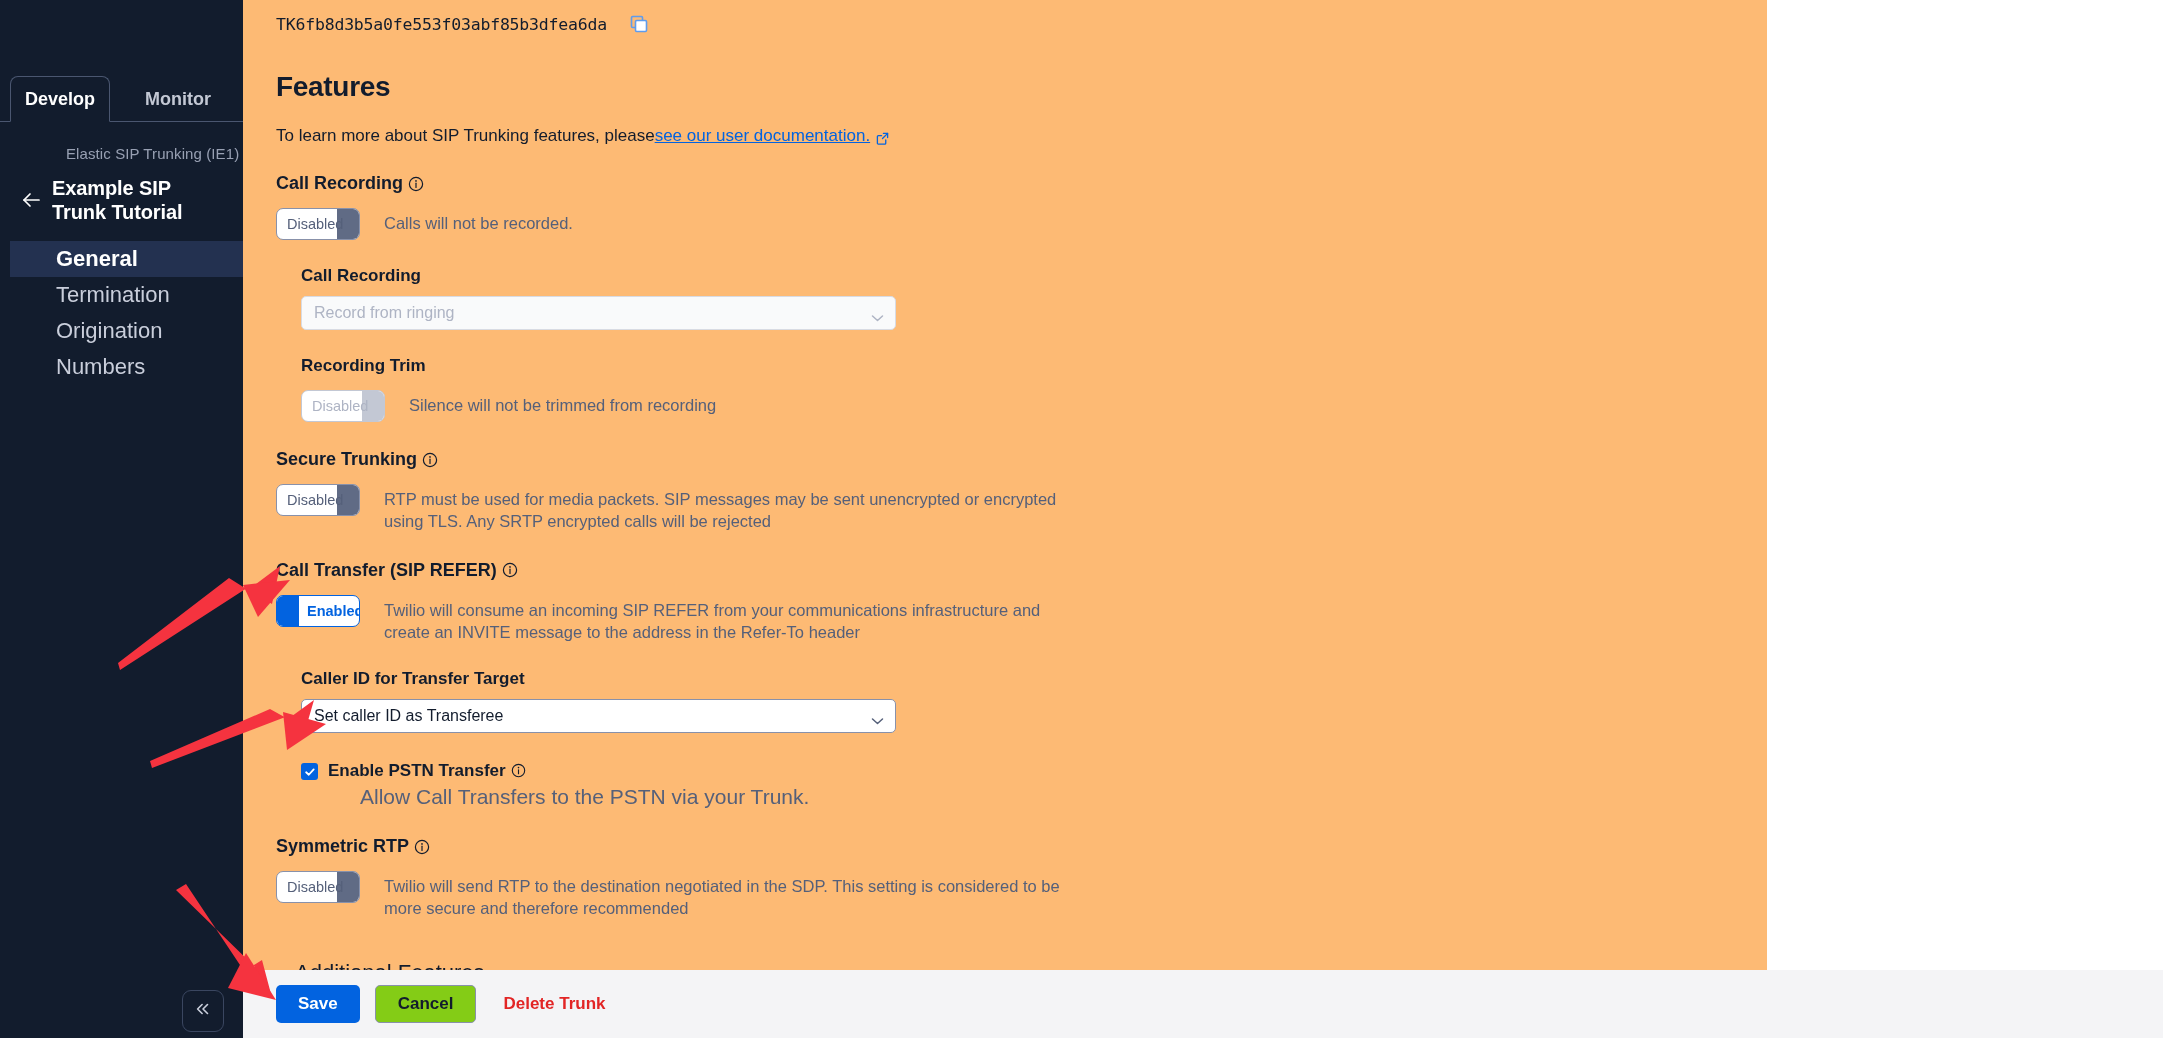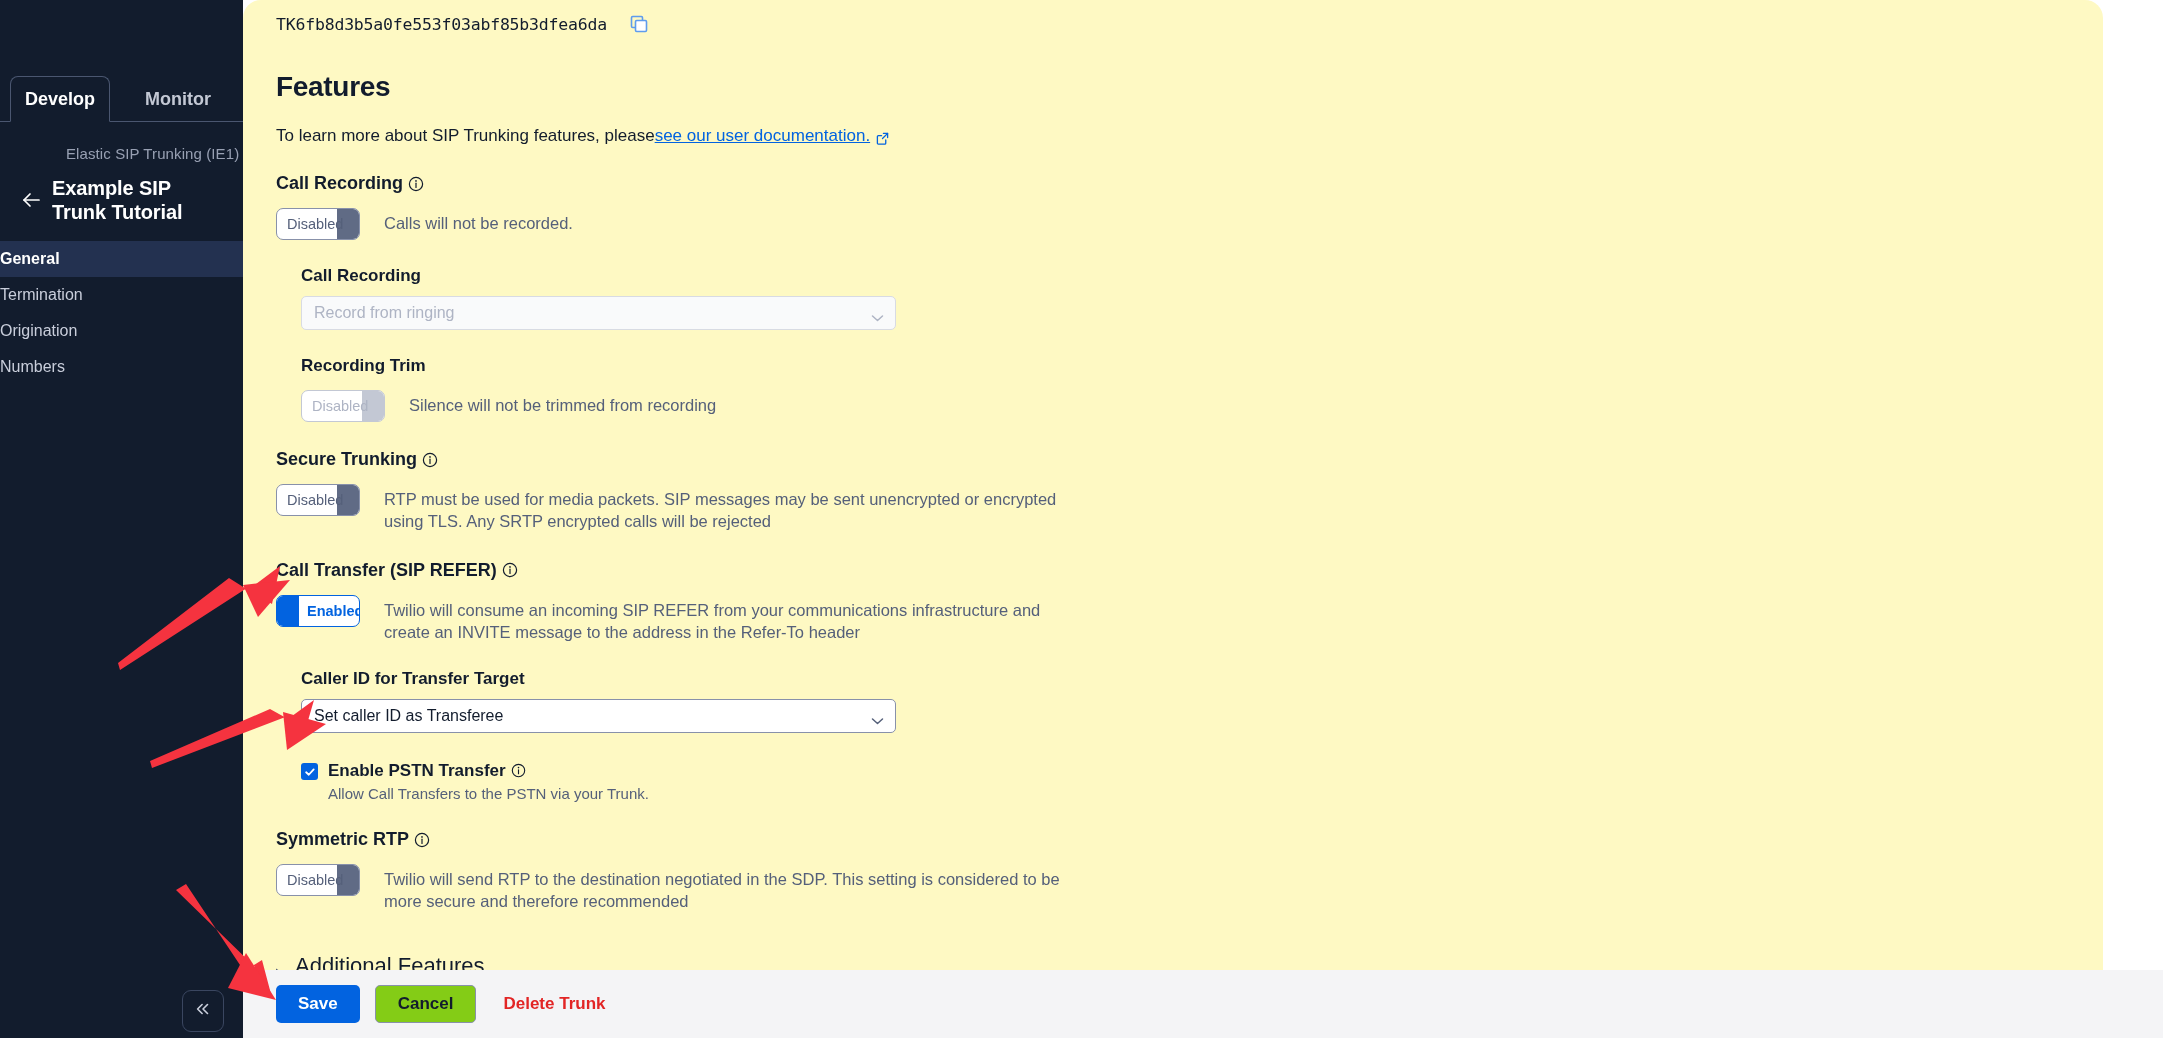--- a/index.html
+++ b/index.html
@@ -56,36 +56,36 @@
     padding: 14px 14px 10px 20px;
   }
   .back-arrow { width: 22px; height: 22px; flex: 0 0 22px; }
   .trunk-title {
     font-size: 20px; font-weight: 700; color: #ffffff; line-height: 1.22;
     letter-spacing: -.1px;
   }
   .nav-list { margin-top: 6px; }
   .nav-item {
     height: 36px; display: flex; align-items: center;
-    font-size: 16px; color: #c9cedb;
+    padding-left: 46px; font-size: 22px; color: #c9cedb; margin-left: 10px;
   }
   .nav-item.active {
     background: #233150; color: #ffffff; font-weight: 700;
   }
   .collapse-btn {
     position: absolute; left: 182px; top: 990px;
     width: 42px; height: 42px; border: 1px solid #3a4660;
     border-radius: 9px; display: flex; align-items: center; justify-content: center;
     color: #c9cedb; background: transparent;
   }
 
   
   .main {
     position: absolute; left: 243px; top: 0;
-    width: 1860px; height: 1038px; background: #fef9c3; border-radius: 18px;
+    width: 1524px; height: 1038px; background: #fdba74;
   }
   .sid-row {
     display: flex; align-items: center; gap: 22px;
     padding: 14px 0 0 33px;
   }
   .sid-text {
     font-family: "DejaVu Sans Mono", monospace;
     font-size: 16.5px; color: #121c2d; letter-spacing: -.2px;
   }
   .copy-icon { width: 20px; height: 20px; display:block; }
@@ -158,21 +158,21 @@
   .chev { position: absolute; right: 11px; top: 11px; width: 13px; height: 8px; }
 
   .chk-row { display: flex; align-items: flex-start; gap: 10px; margin-left: 25px; margin-top: 28px; }
   .checkbox {
     width: 17px; height: 17px; flex: 0 0 17px; margin-top: 2px;
     background: #0263e0; border-radius: 3px;
     display: flex; align-items: center; justify-content: center;
   }
   .chk-texts { display: flex; flex-direction: column; gap: 4px; }
   .chk-title-row { display: flex; align-items: center; gap: 5px; font-size: 17px; font-weight: 700; color: #121c2d; }
-  .chk-sub { font-size: 15px; color: #55607a; }
+  .chk-sub { font-size: 21px; color: #55607a; margin-left: 32px; }
 
   .addl-row {
     display: flex; align-items: center; gap: 10px;
     margin-top: 40px; font-size: 22px; font-weight: 400; color: #121c2d;
   }
   .tri { width: 9px; height: 12px; flex: 0 0 9px; }
 
   
   .footer {
     position: absolute; left: 243px; bottom: 0; width: 1920px; height: 68px;

